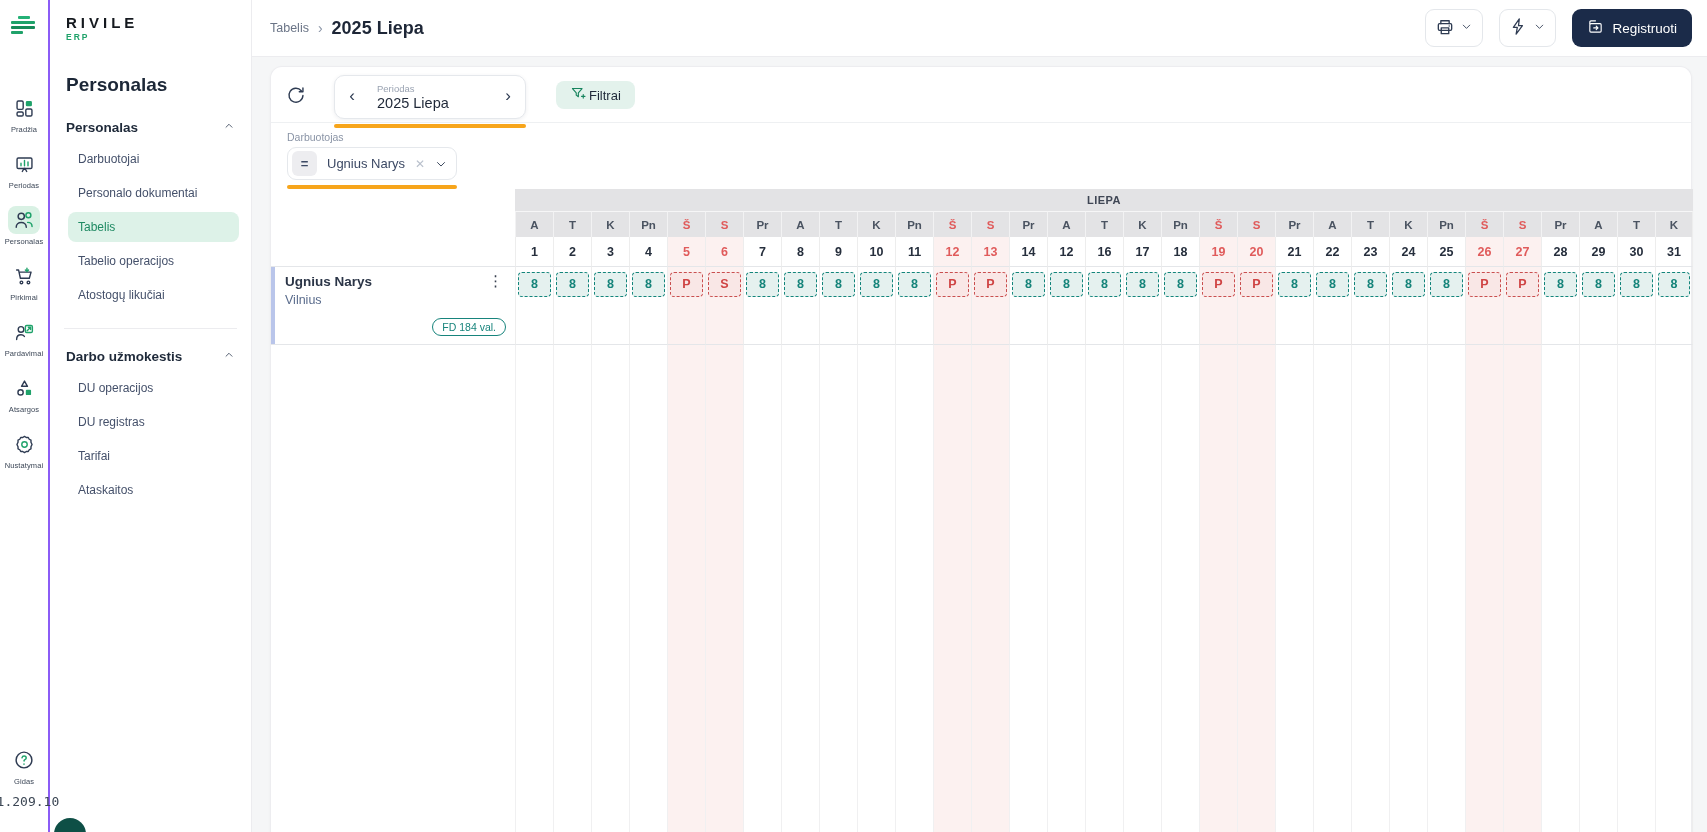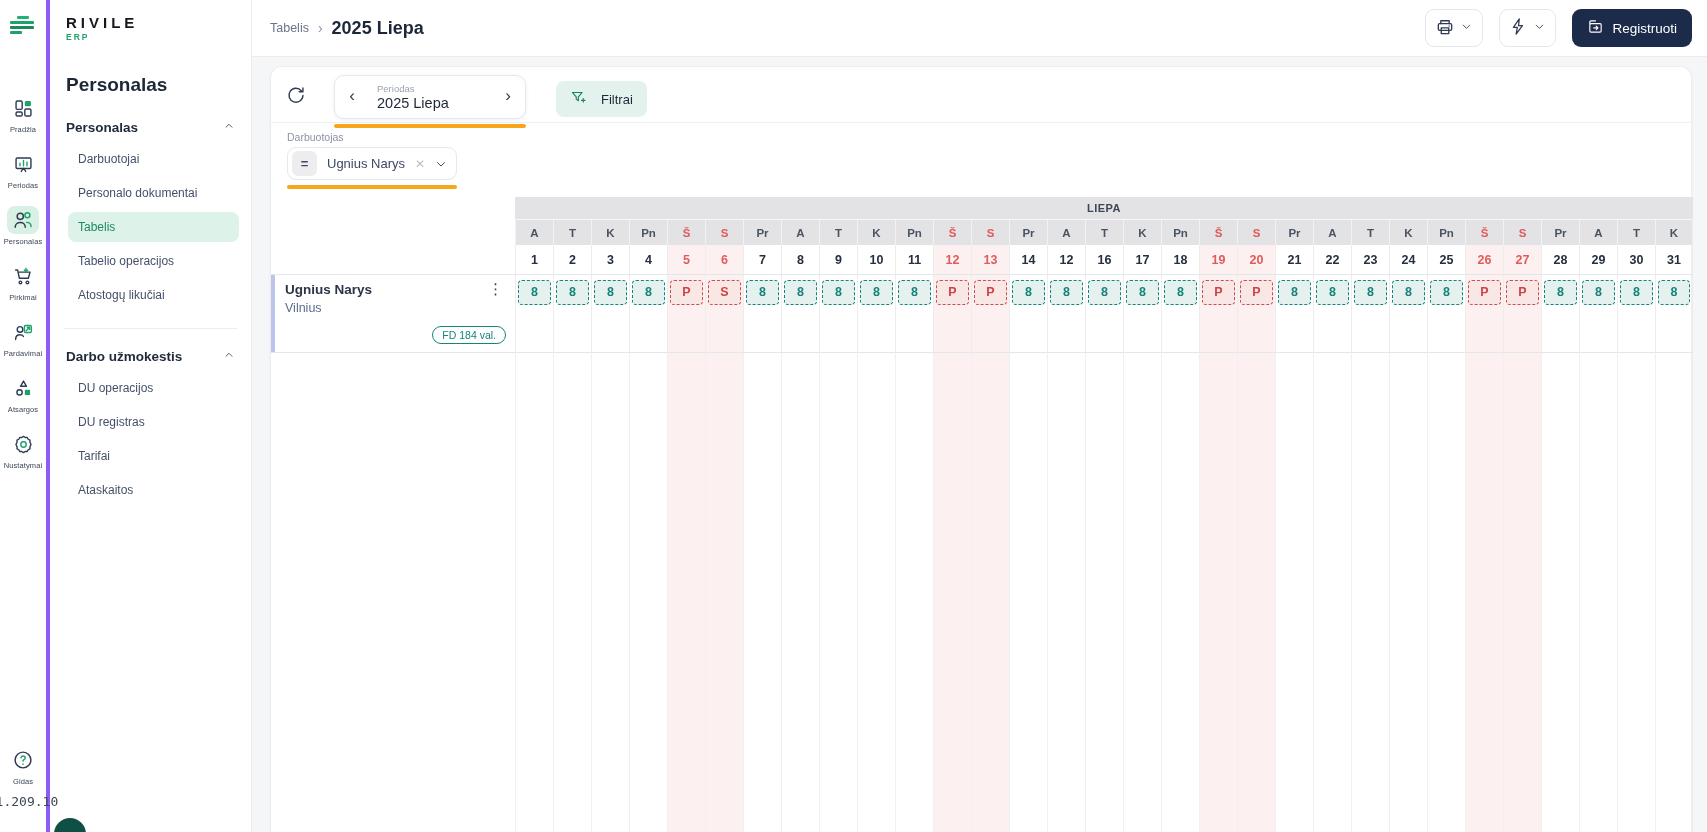--- a/index.html
+++ b/index.html
@@ -1,21 +1,21 @@
 <!DOCTYPE html>
 <html><head>
 <meta charset="utf-8">
 <style>
   * { margin:0; padding:0; box-sizing:border-box; }
   html,body { width:1707px; height:832px; overflow:hidden; background:#f5f6f7;
     font-family:"Liberation Sans", sans-serif; color:#2b3547; }
   .app { display:flex; height:100%; position:relative; }
 
   
-  .rail { width:50px; background:#fff; border-right:4px solid #8b5cf6; display:flex;
+  .rail { width:50px; background:#fff; border-right:2px solid #8b5cf6; display:flex;
     flex-direction:column; align-items:center; padding-top:16px; flex:0 0 50px; z-index:3; }
   .rail-logo { display:flex; flex-direction:column; gap:2px; align-items:flex-start; width:26px; cursor:pointer; }
   .rail-logo i { display:block; height:3px; border-radius:1px; background:#1fa26a; }
   .rail-logo i:nth-child(1){ width:12px; margin-left:7px; background:#24b176;}
   .rail-logo i:nth-child(2){ width:24px; }
   .rail-logo i:nth-child(3){ width:24px; background:#168a58;}
   .rail-logo i:nth-child(4){ width:12px; }
   #rail-items { margin-top:60px; display:flex; flex-direction:column; align-items:center; }
   .rail-item { display:flex; flex-direction:column; align-items:center; height:56px; cursor:pointer; width:50px; }
   .rail-ic { width:32px; height:28px; display:flex; align-items:center; justify-content:center; border-radius:8px; }
@@ -74,37 +74,37 @@
   .icon-btn { background:none; border:none; cursor:pointer; margin-top:10px; display:flex; }
   .period-wrap { margin-left:28px; width:192px; }
   .period-box { border:1px solid #e5e8ec; border-radius:10px; height:44px; display:flex; align-items:center;
     padding:0 6px; box-shadow:0 1px 4px rgba(20,30,50,.07); background:#fff; }
   .chev-btn { background:none; border:none; font-size:17px; color:#2e3b52; cursor:pointer; width:22px;
     font-family:inherit; padding-bottom:2px; }
   .period-mid { flex:1; text-align:left; padding-left:14px; }
   .p-label { font-size:9.5px; color:#9aa3b2; }
   .p-value { font-size:14.5px; color:#1e2737; margin-top:1px; }
   .orange-bar { height:4px; background:#f7a51b; border-radius:2px; margin-top:5px; position:relative; z-index:1; }
-  .btn-filter { display:flex; align-items:center; gap:14px; background:#e3f2ec; border:none; border-radius:8px;
-    height:36px; padding:0 14px; margin:6px 0 0 30px; font-size:13px; color:#1e2939; font-family:inherit; cursor:pointer; }
+  .btn-filter { display:flex; align-items:center; gap:2px; background:#e3f2ec; border:none; border-radius:8px;
+    height:28px; padding:0 14px; margin:6px 0 0 30px; font-size:13px; color:#1e2939; font-family:inherit; cursor:pointer; }
 
   .emp-filter { padding:8px 0 0 16px; flex:0 0 62px; }
   .ef-label { font-size:10.5px; color:#8a94a6; }
   .ef-wrap { display:inline-block; margin-top:4px; }
   .ef-control { display:flex; align-items:center; border:1px solid #e5e8ec; border-radius:9px; height:33px;
     padding:0 8px 0 4px; background:#fff; cursor:pointer; }
   .ef-eq { width:25px; height:25px; background:#ededf0; border-radius:6px; display:flex; align-items:center;
     justify-content:center; font-size:13px; font-weight:bold; color:#3c4964; }
   .ef-value { font-size:13px; color:#3c4964; margin:0 10px 0 10px; }
   .ef-x { font-size:12px; color:#b9c0cc; cursor:pointer; margin-right:9px; }
   .ef-chev { display:flex; }
   .ef-bar { width:100%; }
 
   
-  .ts-grid { flex:1; min-height:0; display:grid; margin-top:8px;
+  .ts-grid { flex:1; min-height:0; display:grid; 
     grid-template-columns:244px repeat(31, 38px); grid-template-rows:22px 26px 30px 78px 1fr; }
   .c { min-width:0; }
   .month-band { background:#e3e3e5; display:flex; align-items:center; justify-content:center;
     font-size:11px; font-weight:bold; color:#3f4654; letter-spacing:.5px; }
   .dow { background:#e3e3e5; border-top:1px solid rgba(255,255,255,.7); border-left:1px solid rgba(255,255,255,.55);
     display:flex; align-items:center; justify-content:center; font-size:11.5px; font-weight:bold; color:#4a5361; }
   .dow.we-t { color:#e05b5b; }
   .num { border-left:1px solid #ededed; border-bottom:1px solid #e4e6e9; display:flex; align-items:center;
     justify-content:center; font-size:12.5px; font-weight:bold; color:#262f3d; }
   .num.we { color:#e05b5b; background:#fcf1f0; }

